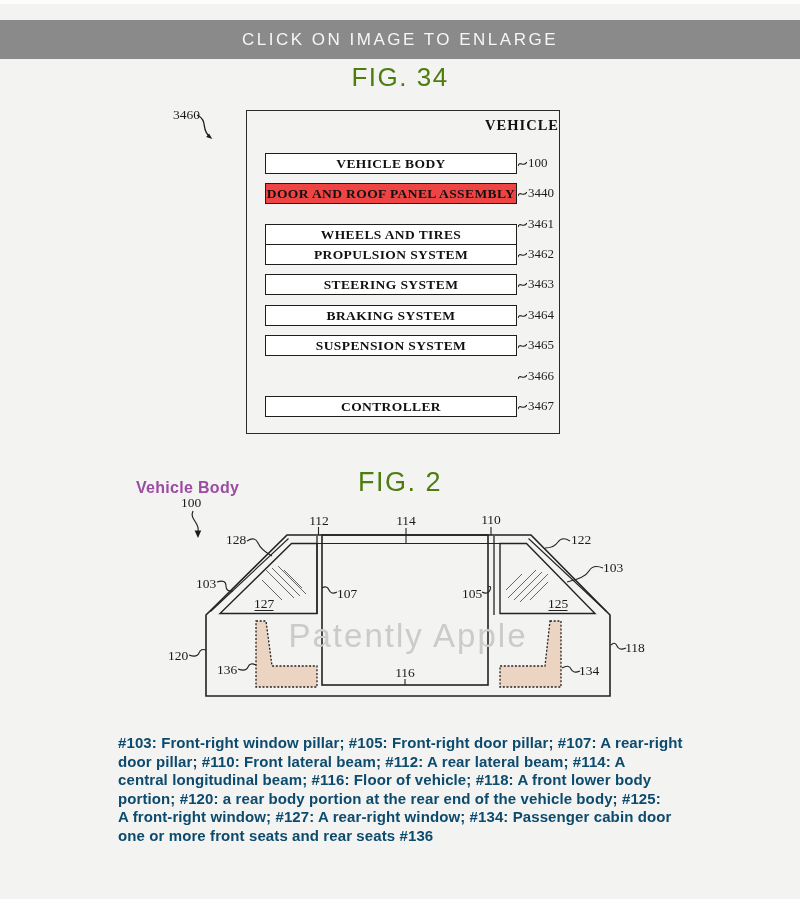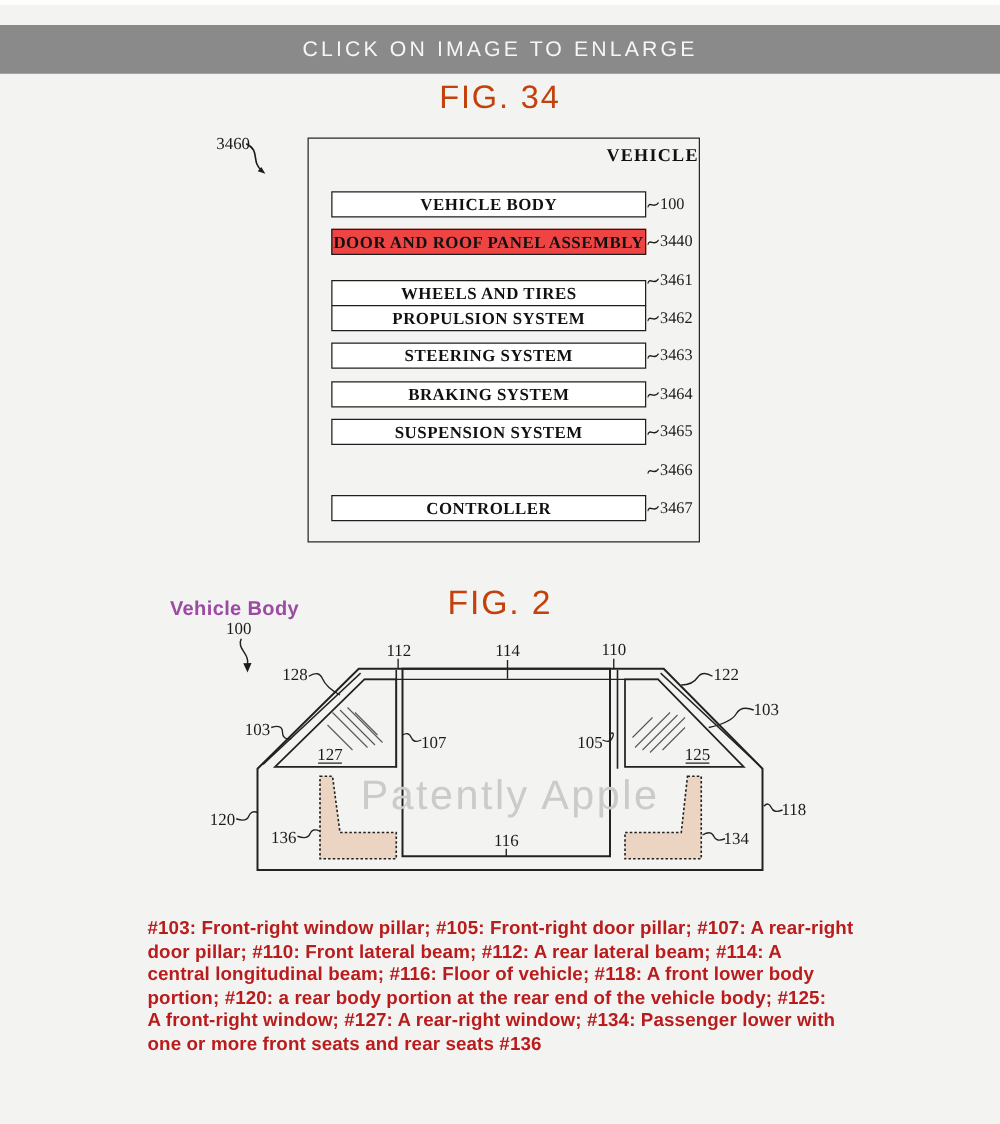--- a/index.html
+++ b/index.html
@@ -9,21 +9,21 @@
     background:#f3f3f1; font-family:"Liberation Sans",sans-serif;
   }
   .topstrip { position:absolute; top:0; left:0; width:800px; height:4px; background:#fdfdfd; }
   .banner {
     position:absolute; top:4px; left:0; width:800px; height:39px;
     background:#8a8a8a; color:#f6f6f6; text-align:center; line-height:39px;
     font-size:17px; letter-spacing:2.5px; font-weight:normal;margin-top:16px;
   }
   .fig-title {
     position:absolute; left:0; width:800px; text-align:center;
-    color:#c2410c; letter-spacing:1.5px; font-weight:normal;
+    color:#4d7c0f; letter-spacing:1.5px; font-weight:normal;
   }
   #fig34-title { top:62px; font-size:26px; }
   #fig2-title  { top:467px; font-size:27px; }
 
   
   .f34-outer {
     position:absolute; left:246px; top:110px; width:314px; height:324px;
     border:1.5px solid #2a2a2a;
   }
   .f34-vehicle {
@@ -56,21 +56,21 @@
     position:absolute; left:136px; top:479px; font-size:16px; font-weight:bold;
     color:#9c4ba2; letter-spacing:0.3px;
   }
   #fig2-svg { position:absolute; left:0; top:455px; }
   .watermark {
     position:absolute; left:8px; top:617px; width:800px; text-align:center;
     font-size:33px; color:#cbcbcb; letter-spacing:2px; white-space:nowrap;
   }
   .caption { position:absolute; left:118px; top:734px; width:590px; }
   .caption div {
-    font-size:15px; font-weight:bold; color:#b91c1c; line-height:18.6px;
+    font-size:15px; font-weight:bold; color:#0c4a6e; line-height:18.6px;
     letter-spacing:0.1px; white-space:nowrap;
   }
 
   
   .ln   { stroke:#222222; fill:none; }
   .txt  { font-family:"Liberation Serif",serif; font-size:13.5px; fill:#1b1b1b; }
 </style>
 </head>
 <body>
 
@@ -233,17 +233,17 @@
     <text class="txt" x="589" y="675" text-anchor="middle">134</text>
   </svg>
 
   <div class="watermark">Patently Apple</div>
 
   <div class="caption">
     <div>#103: Front-right window pillar; #105: Front-right door pillar; #107: A rear-right</div>
     <div>door pillar; #110: Front lateral beam; #112: A rear lateral beam; #114: A</div>
     <div>central longitudinal beam; #116: Floor of vehicle; #118: A front lower body</div>
     <div>portion; #120: a rear body portion at the rear end of the vehicle body; #125:</div>
-    <div>A front-right window; #127: A rear-right window; #134: Passenger lower with</div>
+    <div>A front-right window; #127: A rear-right window; #134: Passenger cabin door</div>
     <div>one or more front seats and rear seats #136</div>
   </div>
 
 </div>
 
 </body></html>

